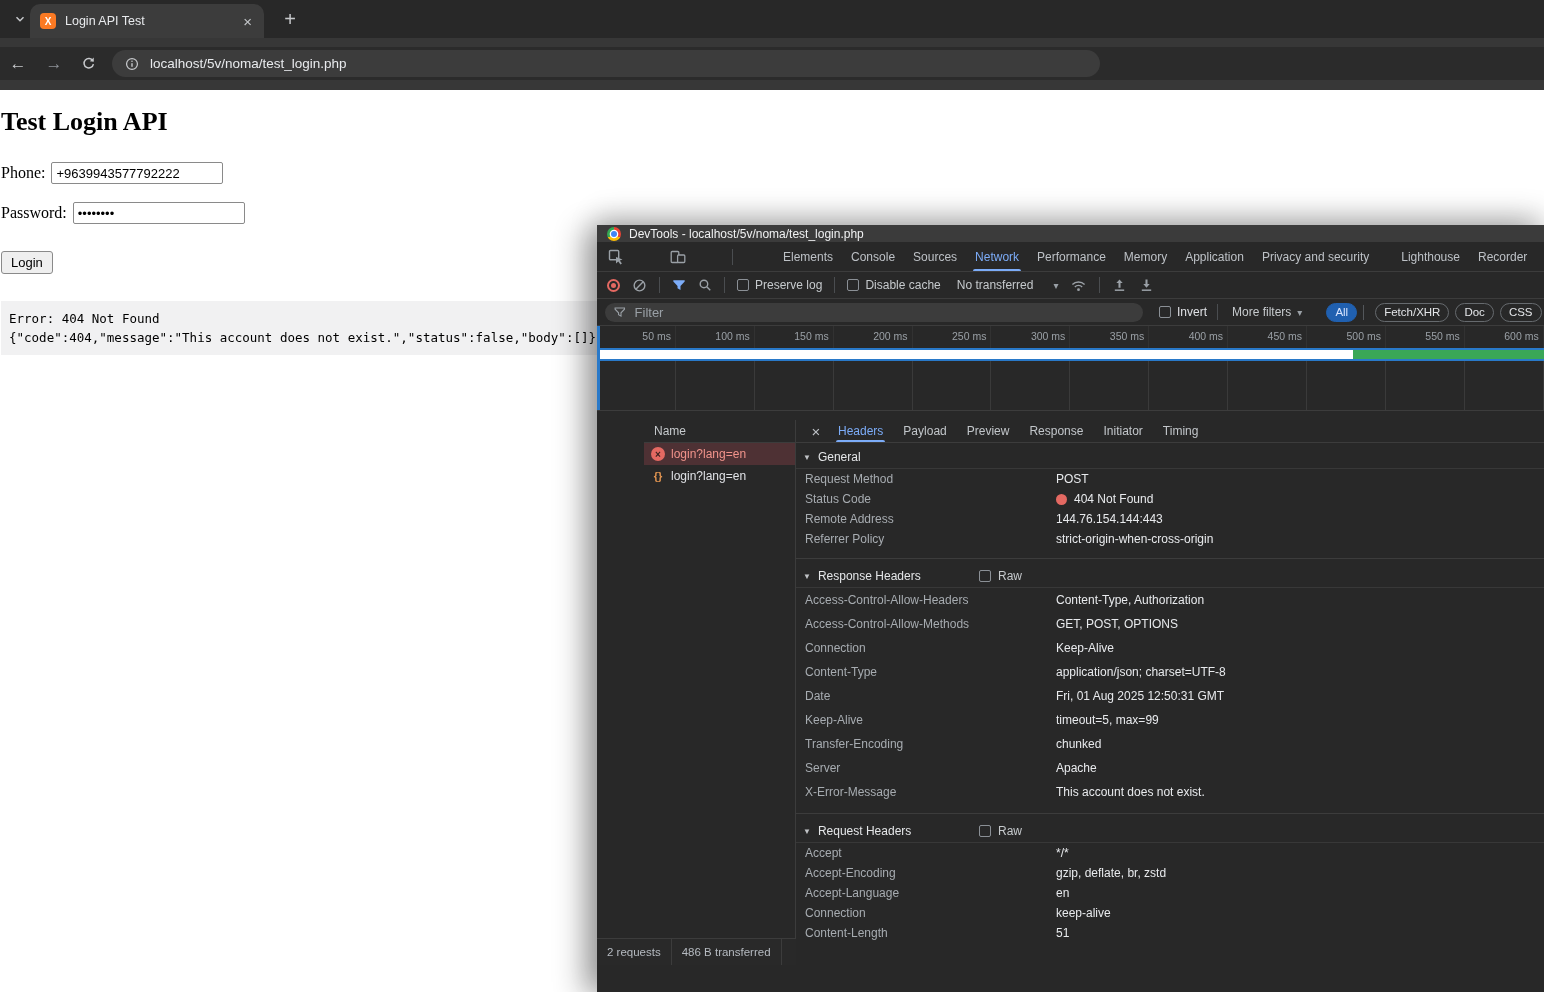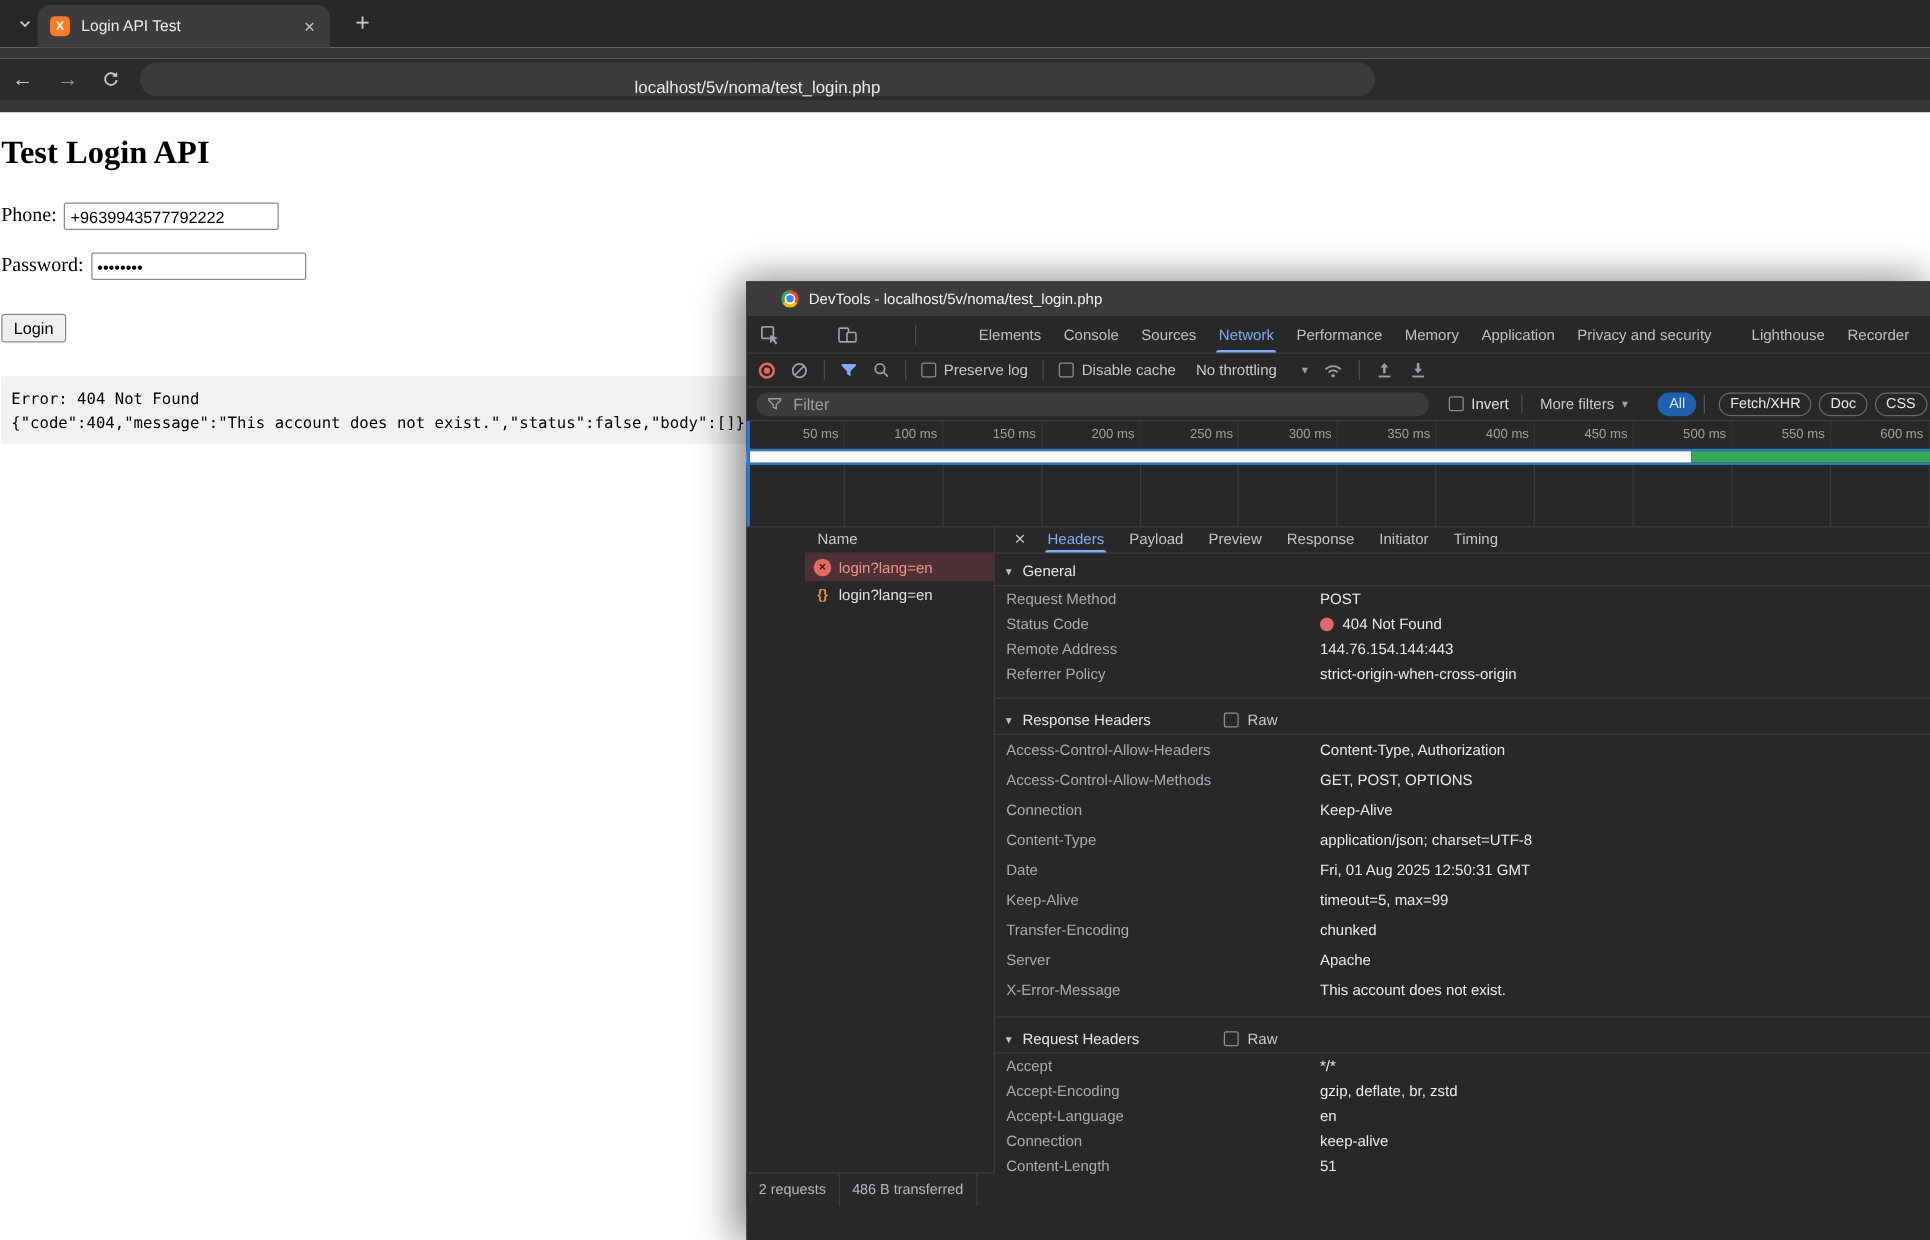--- a/index.html
+++ b/index.html
@@ -22,41 +22,41 @@
   .btab-title { white-space:nowrap; overflow:hidden; flex:1; }
   .btab-close { color:#c3c6c9; font-size:15px; line-height:1; padding:0 2px; }
   .newtab { position:absolute; left:276px; top:5px; width:28px; height:28px; color:#c7c9cc;
     font-size:20px; display:flex; align-items:center; justify-content:center; }
   .band1 { position:absolute; left:0; top:38px; width:100%; height:9px; background:#373737; }
   .toolbar { position:absolute; left:0; top:47px; width:100%; height:33px; background:#2b2b2b; }
   .nav-ic { position:absolute; top:0; height:33px; width:24px; display:flex; align-items:center;
     justify-content:center; color:#c7c9cc; font-size:17px; }
   .omnibox { position:absolute; left:112px; top:3px; width:988px; height:27px; border-radius:14px;
     background:#3c3c3c; display:flex; align-items:center; gap:11px; padding:0 13px;
-    color:#e8eaed; font-size:13.5px;flex-direction:column; }
+    color:#e8eaed; font-size:13.5px; }
   .band2 { position:absolute; left:0; top:80px; width:100%; height:10px; background:#373737; }
 
   
   .page { position:absolute; left:0; top:90px; right:0; bottom:0; background:#fff;
     padding:17px 0 0 1px; color:#000; font-family:"Liberation Serif", serif; }
   .page h1 { margin:0 0 24px 0; font-size:26px; font-weight:bold; }
   .frow { margin-bottom:16px; font-size:16px; height:24px; display:flex; align-items:center; gap:6px; }
   .tinput { width:172px; height:22px; border:1px solid #8a8a8a; border-radius:2px; background:#fff;
     font-family:"Liberation Sans", sans-serif; font-size:13px; padding:0 4px; }
   .login-btn { margin-top:10px; font-family:"Liberation Sans", sans-serif; font-size:13px;
     background:#efefef; border:1px solid #8a8a8a; border-radius:3px; padding:3px 9px; color:#000; }
   .errpre { margin:27px 0 0 0; background:#f1f1f2; padding:8px; font-family:"DejaVu Sans Mono", monospace;
     font-size:12.5px; line-height:19px; white-space:pre; color:#000; }
 
   
   .devtools { position:absolute; left:597px; top:225px; width:947px; height:767px; background:#282828;
     color:#dfe1e5; font-size:12px; overflow:hidden;
     box-shadow:-14px 4px 28px rgba(0,0,0,.32), 0 -10px 26px rgba(0,0,0,.2); }
-  .dt-titlebar { height:28px; background:#3b3b3b; display:flex; align-items:center; gap:8px;
-    padding:0 28px; color:#f0f1f2; font-size:12px; }
+  .dt-titlebar { height:17px; background:#3b3b3b; display:flex; align-items:center; gap:8px;
+    padding:0 10px; color:#f0f1f2; font-size:12px; }
   .chrome-logo { width:14px; height:14px; border-radius:50%; flex:none; position:relative;
     background:conic-gradient(#ea4335 0 120deg, #fbbc05 120deg 240deg, #34a853 240deg 360deg); }
   .chrome-logo::after { content:''; position:absolute; left:4px; top:4px; width:6px; height:6px;
     border-radius:50%; background:#4285f4; box-shadow:0 0 0 1.3px #fff; }
 
   .dt-tabs { height:30px; display:flex; align-items:center; border-bottom:1px solid #3c3c3c;
     padding-left:6px; color:#bdc1c6;gap:36px; }
   .panel-ic { width:26px; height:100%; display:flex; align-items:center; justify-content:center; color:#9aa0a6; }
   .dt-tabs .vdiv { margin:0 5px; }
   .tabs-host { display:flex; height:100%; align-items:stretch; }
@@ -268,21 +268,21 @@
     <span class="chk-group">
       <span class="cb"></span>
       <span>Preserve log</span>
     </span>
     <span class="vdiv"></span>
     <span class="chk-group">
       <span class="cb"></span>
       <span>Disable cache</span>
     </span>
     <span class="chk-group" style="margin-left:4px;">
-      <span>No throttling</span>
+      <span>No transferred</span>
       <span class="caret" style="margin-left:14px;">▾</span>
     </span>
     <svg class="ic" width="17" height="15" viewBox="0 0 17 16">
         <path d="M2 7 a9 9 0 0 1 13 0" fill="none" stroke="#9aa0a6" stroke-width="1.5"></path>
         <path d="M4.6 9.6 a5.3 5.3 0 0 1 7.8 0" fill="none" stroke="#9aa0a6" stroke-width="1.5"></path>
         <circle cx="8.5" cy="12.4" r="1.5" fill="#9aa0a6"></circle>
       </svg>
     <span class="vdiv"></span>
     <svg class="ic" width="15" height="15" viewBox="0 0 16 16">
         <path d="M8 1.5 l3.4 3.8 h-2.3 v5 h-2.2 v-5 H4.6 Z" fill="#9aa0a6"></path>

